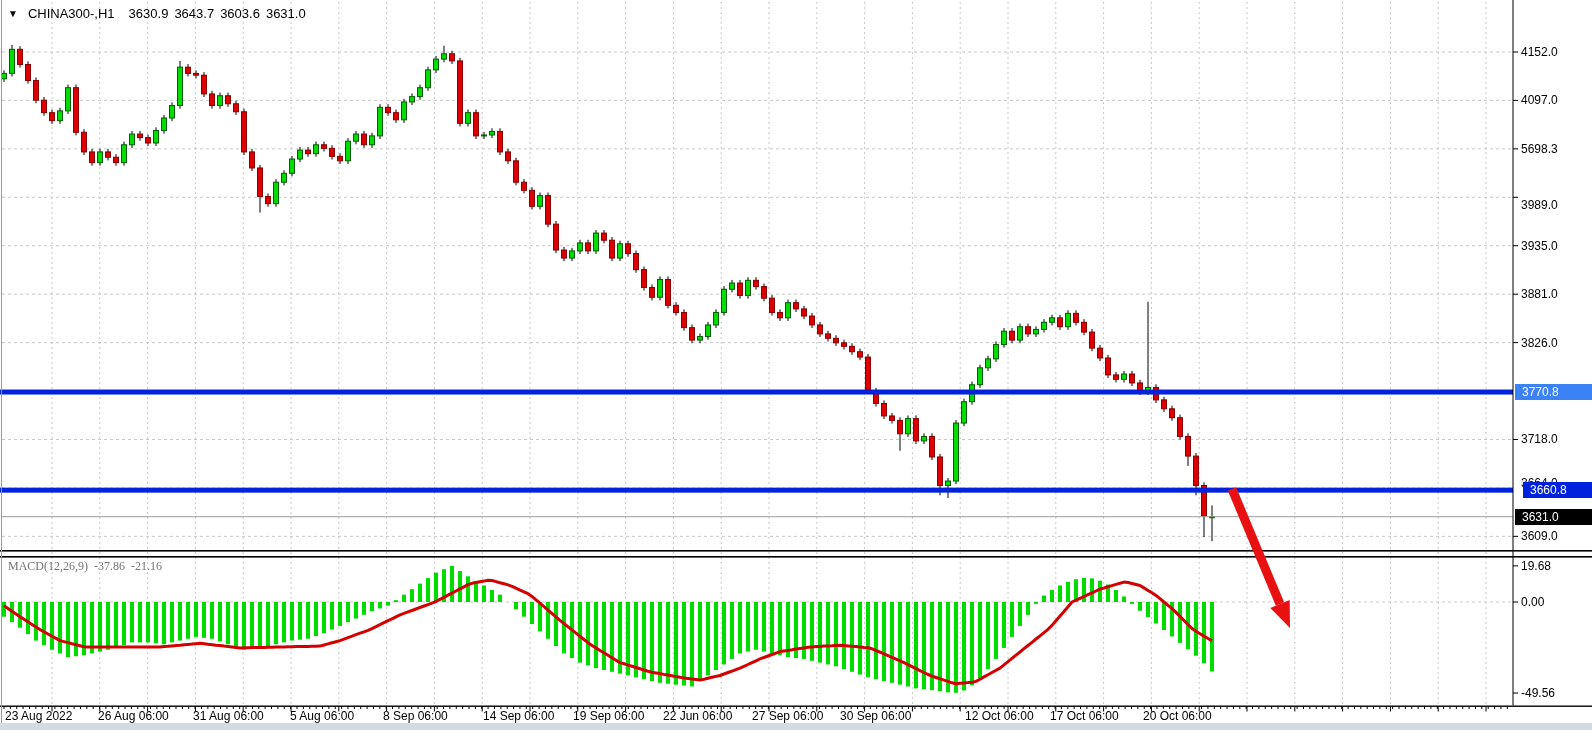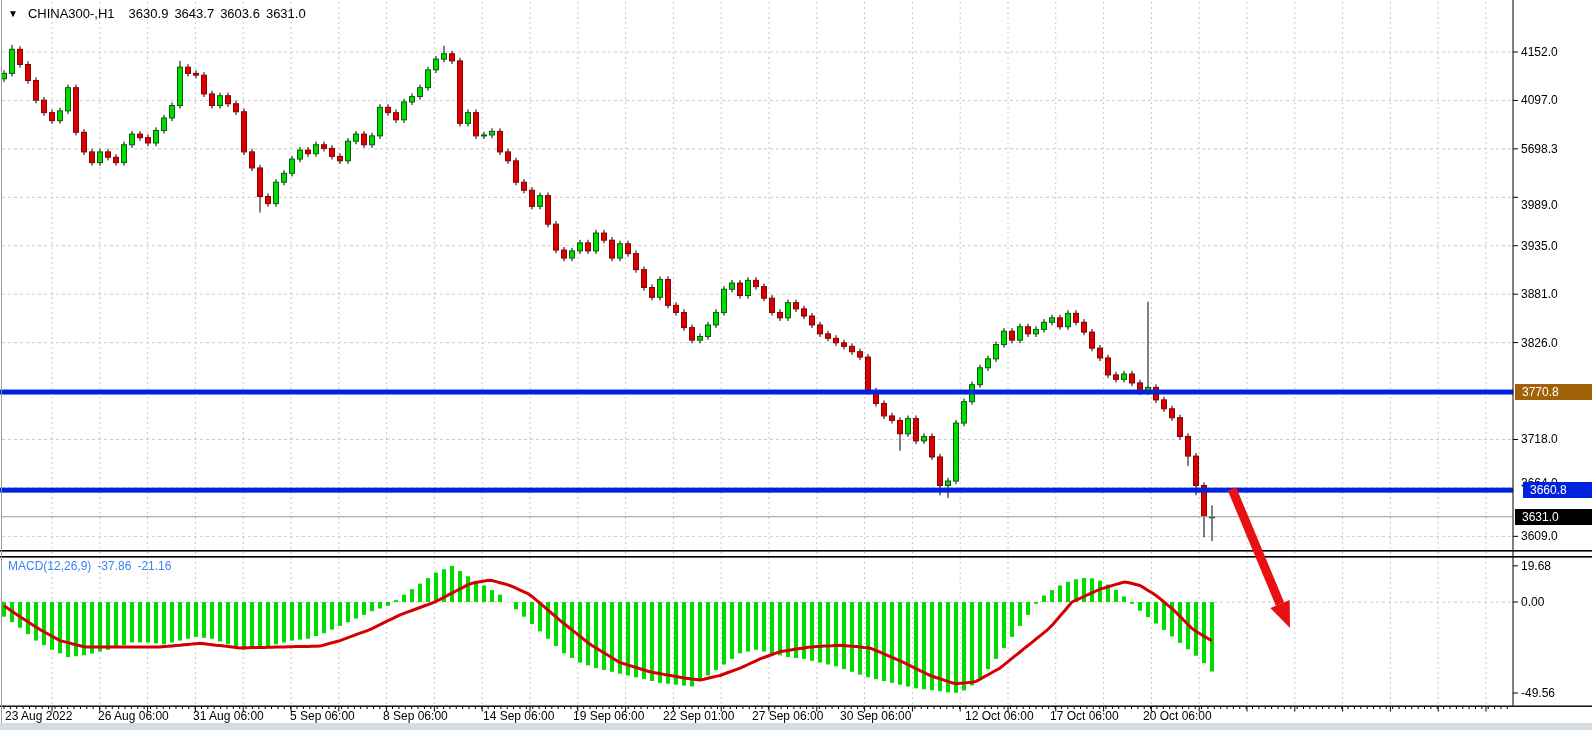--- a/index.html
+++ b/index.html
@@ -2,21 +2,21 @@
 <html><head>
 <meta charset="utf-8">
 <style>
   html,body{margin:0;padding:0;background:#fff;}
   .win{position:relative;width:1592px;height:730px;background:#fff;overflow:hidden;
        font-family:"Liberation Sans",sans-serif;-webkit-font-smoothing:none;}
   #chart{position:absolute;left:0;top:0;}
   .hdr{position:absolute;left:8px;top:6px;font-size:13px;color:#000;display:flex;align-items:center;gap:6px;}
   .hdr .sym{margin-right:8px;}
   .tri{font-size:10px;color:#000;cursor:pointer;margin-right:4px;}
-  .macd-lbl{position:absolute;left:8px;top:559px;font-size:12px;color:#3b82f6;display:flex;gap:6px;}
+  .macd-lbl{position:absolute;left:8px;top:559px;font-size:12px;color:#737373;display:flex;gap:6px;font-family:Liberation Serif, serif;}
   .axis-lbl{position:absolute;font-size:12px;color:#000;white-space:nowrap;}
   .badge{position:absolute;left:1515px;width:77px;height:16px;font-size:12px;color:#fff;
          display:flex;align-items:center;padding-left:7px;box-sizing:border-box;}
   .time-lbl{position:absolute;top:709px;font-size:12px;color:#000;white-space:nowrap;}
 </style>
 </head>
 <body>
 
 <div class="win">
   <svg id="chart" width="1592" height="730">
@@ -835,30 +835,30 @@
       <span class="axis-lbl" style="left: 1521px; top: 141.871px;">5698.3</span>
       <span class="axis-lbl" style="left: 1521px; top: 190.307px; margin-top: 8px;">3989.0</span>
       <span class="axis-lbl" style="left: 1521px; top: 238.742px;">3935.0</span>
       <span class="axis-lbl" style="left: 1521px; top: 287.178px;">3881.0</span>
       <span class="axis-lbl" style="left: 1521px; top: 335.614px;">3826.0</span>
       <span class="axis-lbl" style="left: 1521px; top: 432.485px;">3718.0</span>
       <span class="axis-lbl" style="left: 1521px; top: 529.356px;">3609.0</span>
       <span class="axis-lbl" style="left: 1521px; top: 558.848px;">19.68</span>
       <span class="axis-lbl" style="left: 1521px; top: 595px;">0.00</span>
       <span class="axis-lbl" style="left: 1521px; top: 686.042px;">-49.56</span>
-      <div class="badge" style="top: 384.03px; background: #a16207;">3770.8</div>
+      <div class="badge" style="top: 384.03px; background: #3b82f6;">3770.8</div>
       <div class="badge" style="top: 482.15px; background: rgb(0, 34, 221); margin-left: 8px;">3660.8</div>
       <div class="badge" style="top: 508.732px; background: rgb(0, 0, 0);">3631.0</div>
       <span class="time-lbl" style="left: 5px;">23 Aug 2022</span>
       <span class="time-lbl" style="left: 98px;">26 Aug 06:00</span>
       <span class="time-lbl" style="left: 193px;">31 Aug 06:00</span>
-      <span class="time-lbl" style="left: 290px;">5 Sep 06:00</span>
+      <span class="time-lbl" style="left: 290px;">5 Aug 06:00</span>
       <span class="time-lbl" style="left: 383px;">8 Sep 06:00</span>
       <span class="time-lbl" style="left: 483px;">14 Sep 06:00</span>
       <span class="time-lbl" style="left: 573px;">19 Sep 06:00</span>
-      <span class="time-lbl" style="left: 663px;">22 Sep 01:00</span>
+      <span class="time-lbl" style="left: 663px;">22 Jun 06:00</span>
       <span class="time-lbl" style="left: 752px;">27 Sep 06:00</span>
       <span class="time-lbl" style="left: 840px;">30 Sep 06:00</span>
       <span class="time-lbl" style="left: 965px;">12 Oct 06:00</span>
       <span class="time-lbl" style="left: 1050px;">17 Oct 06:00</span>
       <span class="time-lbl" style="left: 1143px;">20 Oct 06:00</span>
     </div>
 </div>
 
 </body></html>

